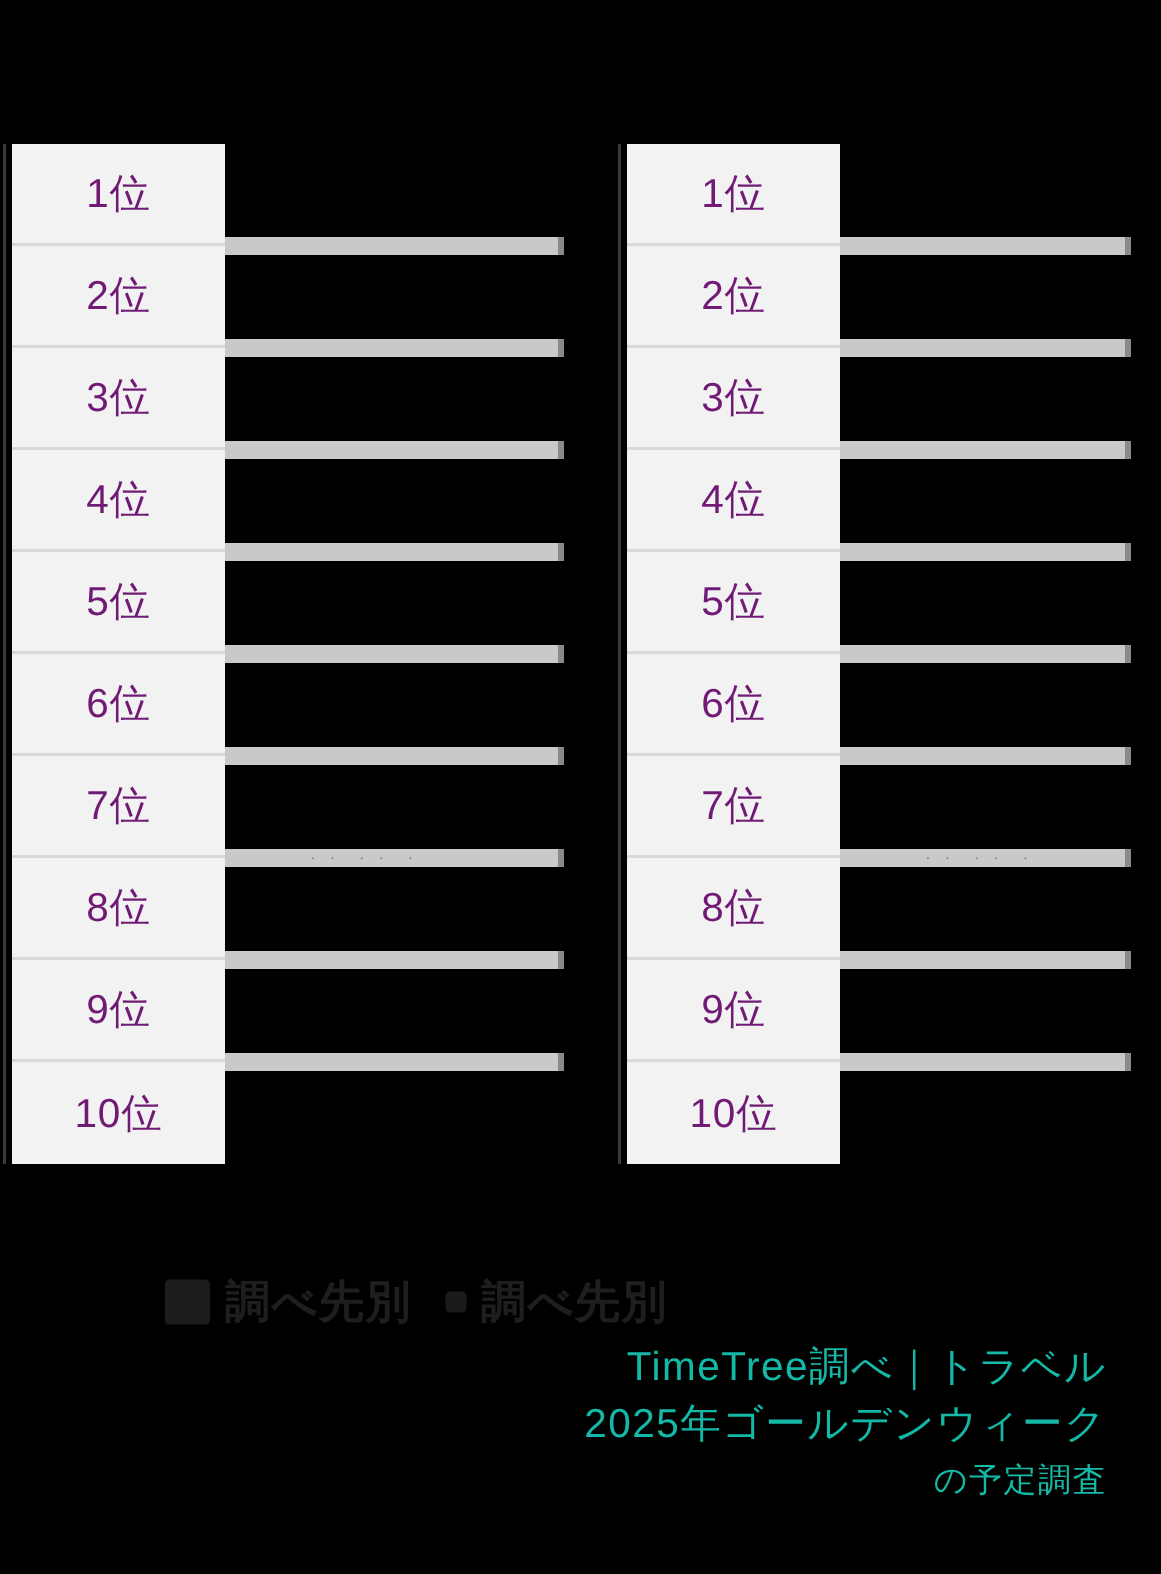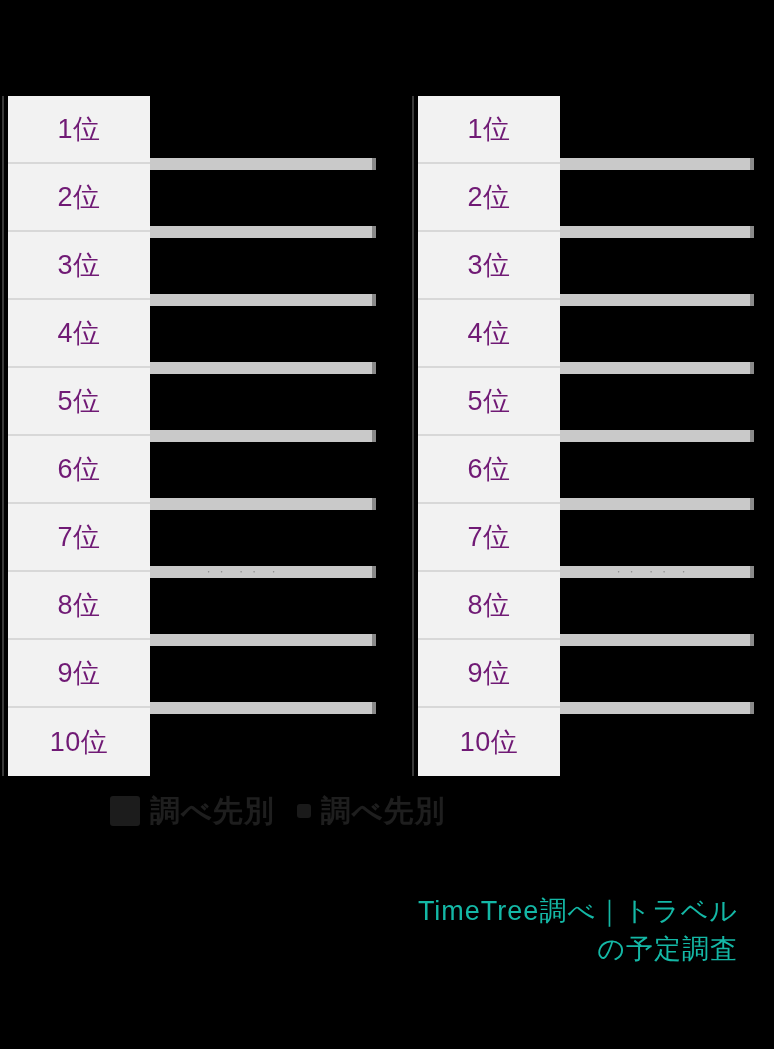--- a/index.html
+++ b/index.html
@@ -80,21 +80,21 @@
     font-size:9px;
     color:#5a5a5a;
     white-space:nowrap;
     letter-spacing:4px;
     opacity:.55;
   }
 
   
   .legend{
     position:absolute;
-    left:110px;top:783px;
+    left:110px;top:840px;
     width:640px;height:56px;
     display:flex;
     align-items:center;
     gap:22px;
   }
   .legend-item{display:flex;align-items:center;gap:10px;}
   .legend-swatch{
     width:30px;height:30px;
     background:#1c1c1c;
     border-radius:3px;
@@ -116,21 +116,21 @@
   .caption{
     position:absolute;
     left:0;right:36px;top:892px;
     text-align:right;
     font-size:27px;
     line-height:38px;
     color:#14b8a6;
     letter-spacing:1px;
   }
   .caption div{white-space:nowrap;}
-  .caption .line3{font-size:27px;}
+  .caption .line3{font-size:22px;}
 </style>
 </head>
 <body>
 
 <div class="stage">
 
   <div class="panel left">
 
     <div class="rank-row">
       <div class="rank-label">1位</div>
@@ -332,16 +332,17 @@
       <span class="legend-text">調べ先別</span>
     </div>
     <div class="legend-item">
       <span class="legend-swatch sq"></span>
       <span class="legend-text">調べ先別</span>
     </div>
   </div>
 
   <div class="caption">
     <div class="line1">TimeTree調べ｜トラベル</div>
+    <div class="line2">2025年ゴールデンウィーク</div>
     <div class="line3">の予定調査</div>
   </div>
 
 </div>
 
 </body></html>

